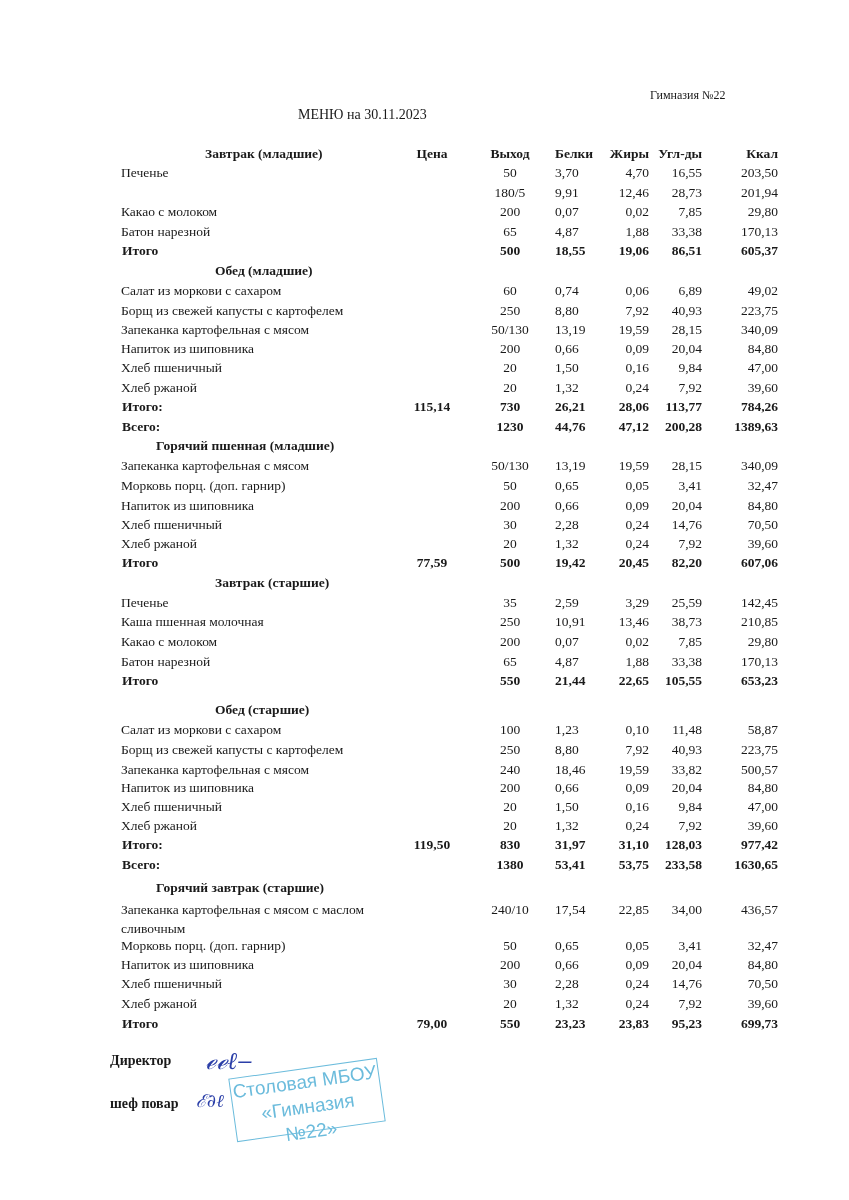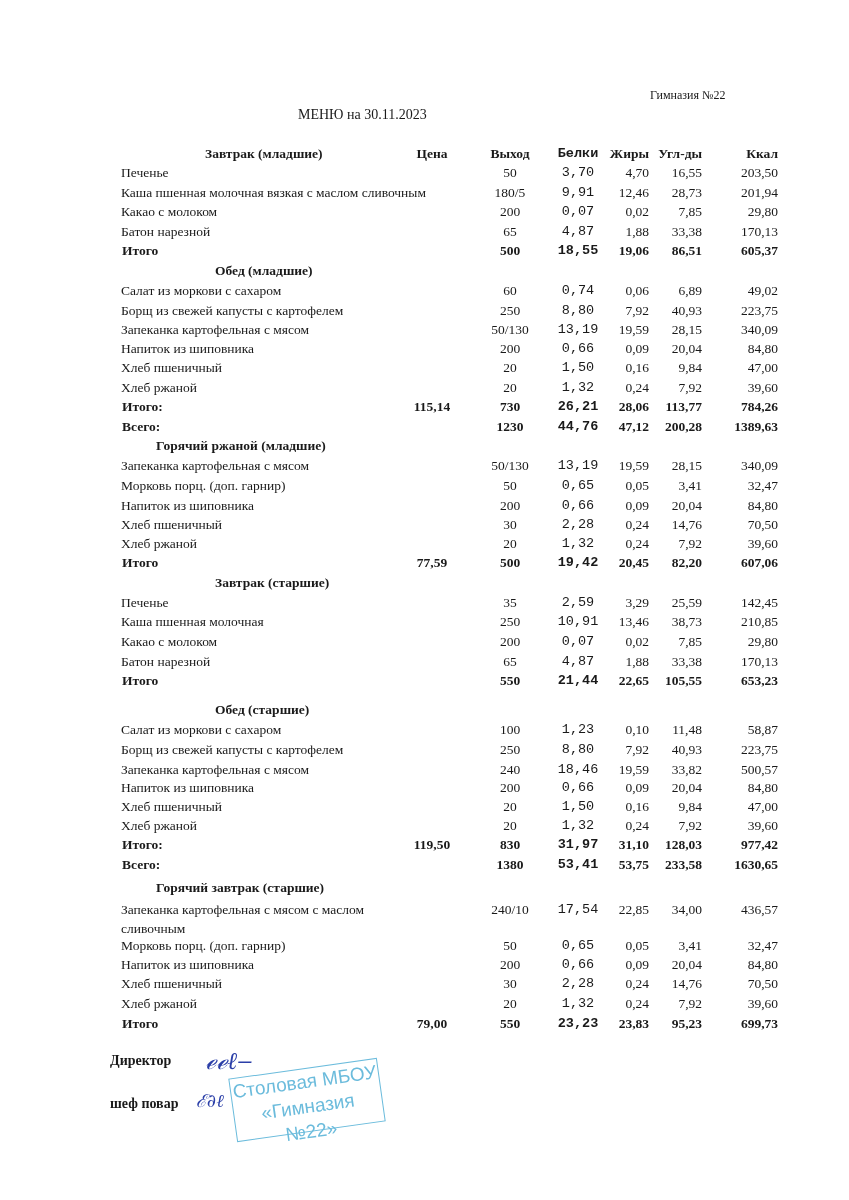--- a/index.html
+++ b/index.html
@@ -5,21 +5,21 @@
   html, body { margin:0; padding:0; background:#ffffff; }
   body { width:849px; height:1200px; position:relative; overflow:hidden;
          font-family:"Liberation Serif", serif; color:#1a1a1a; }
   .school { position:absolute; left:650px; top:88px; font-size:12px; }
   .title { position:absolute; left:298px; top:107px; font-size:14px; }
   .row { position:absolute; left:0; width:849px; height:19px; font-size:13.5px; }
   .row span { position:absolute; white-space:nowrap; }
   .c-name { left:121px; }
   .c-price { left:400px; width:64px; text-align:center; }
   .c-out { left:478px; width:64px; text-align:center; }
-  .c-b { left:555px; width:46px; text-align:center;font-family:Liberation Mono, monospace; }
+  .c-b { left:555px; width:46px; text-align:left; }
   .c-f { left:606px; width:43px; text-align:right; }
   .c-c { left:654px; width:48px; text-align:right; }
   .c-k { left:706px; width:72px; text-align:right; }
   .b { font-weight:bold; }
   .sec { font-weight:bold; }
   .header .c-name { left:205px;font-family:Liberation Serif, serif; }
   .foot { position:absolute; font-weight:bold; font-size:14px; }
   .sig { position:absolute; color:#2b3fa8; font-family:"DejaVu Serif", serif; font-style:italic; font-size:24px; }
   .stamp { position:absolute; left:232px; top:1068px; width:148px; height:62px; border:1.5px solid #52b0d6;
            transform:rotate(-8deg); color:#52b0d6; font-family:"Liberation Sans", sans-serif;
@@ -44,21 +44,20 @@
 <div id="rows">
     <div class="row" style="top: 165px;">
       <span class="c-name" style="left: 121px;">Печенье</span>
       <span class="c-out">50</span>
       <span class="c-b">3,70</span>
       <span class="c-f">4,70</span>
       <span class="c-c">16,55</span>
       <span class="c-k">203,50</span>
     </div>
     <div class="row" style="top: 185px;">
-      <span class="c-name" style="left: 121px;">Каша пшенная молочная вязкая с маслом сливочным</span>
       <span class="c-out">180/5</span>
       <span class="c-b">9,91</span>
       <span class="c-f">12,46</span>
       <span class="c-c">28,73</span>
       <span class="c-k">201,94</span>
     </div>
     <div class="row" style="top: 204px;">
       <span class="c-name" style="left: 121px;">Какао с молоком</span>
       <span class="c-out">200</span>
       <span class="c-b">0,07</span>
@@ -146,21 +145,21 @@
     <div class="row b" style="top: 419px;">
       <span class="c-name" style="left: 122px;">Всего:</span>
       <span class="c-price"></span>
       <span class="c-out">1230</span>
       <span class="c-b">44,76</span>
       <span class="c-f">47,12</span>
       <span class="c-c">200,28</span>
       <span class="c-k">1389,63</span>
     </div>
     <div class="row" style="top: 438px;">
-      <span class="sec" style="left: 156px;">Горячий ржаной (младшие)</span>
+      <span class="sec" style="left: 156px;">Горячий пшенная (младшие)</span>
     </div>
     <div class="row" style="top: 458px;">
       <span class="c-name" style="left: 121px;">Запеканка картофельная с мясом</span>
       <span class="c-out">50/130</span>
       <span class="c-b">13,19</span>
       <span class="c-f">19,59</span>
       <span class="c-c">28,15</span>
       <span class="c-k">340,09</span>
     </div>
     <div class="row" style="top: 478px;">

